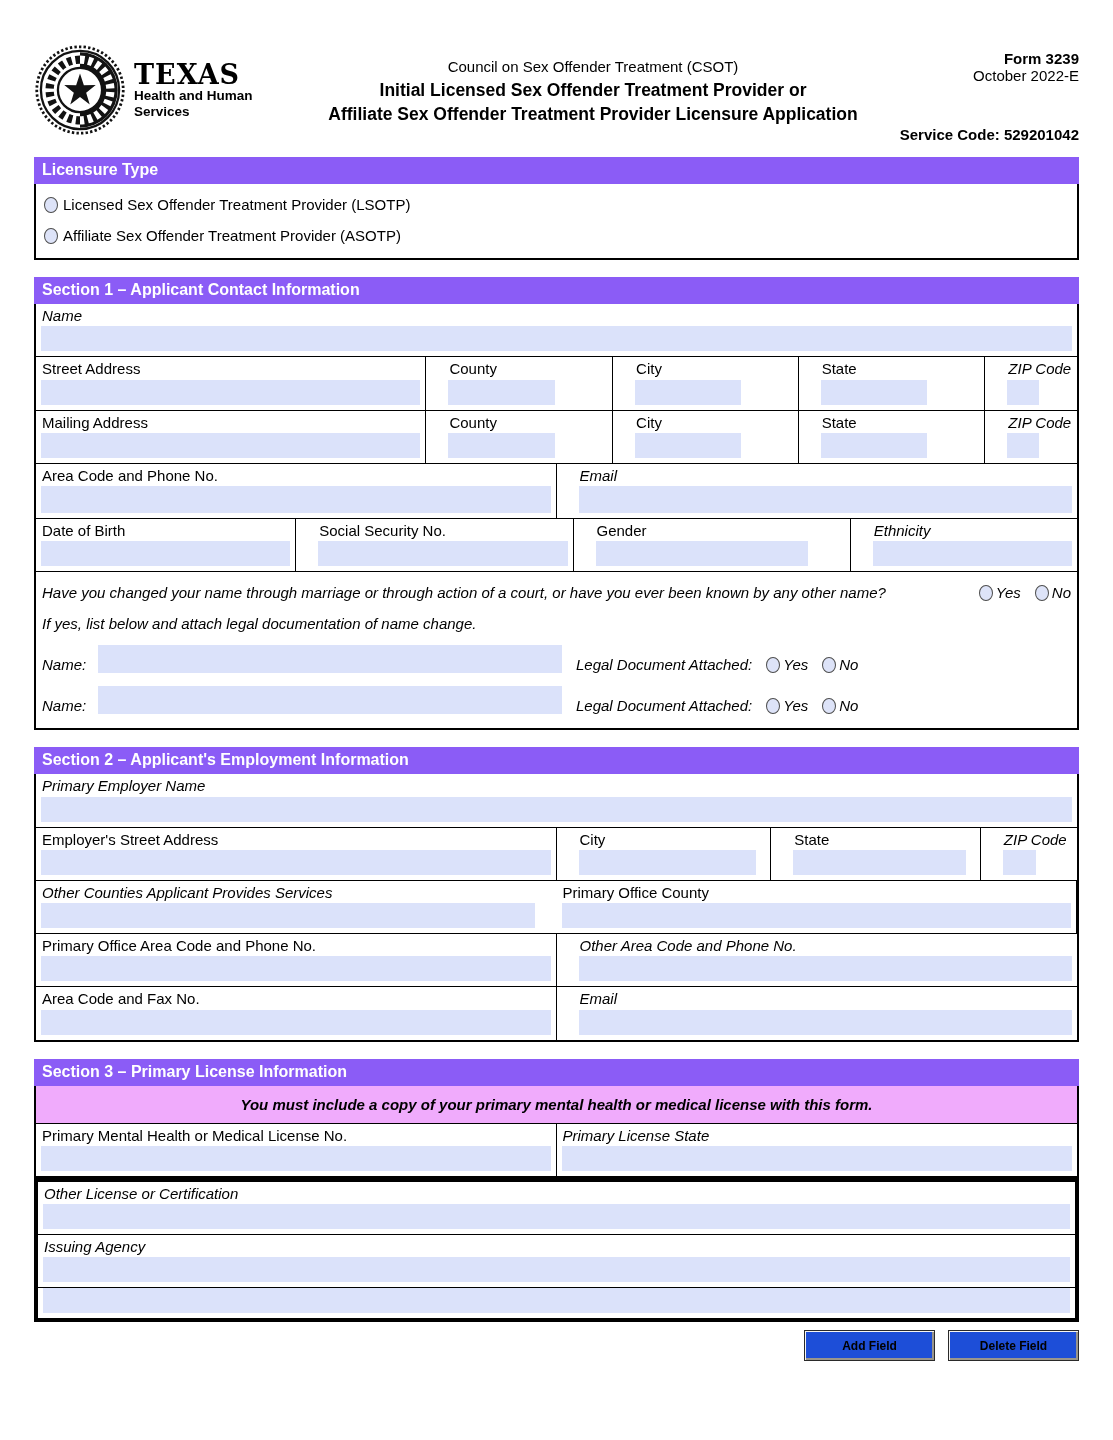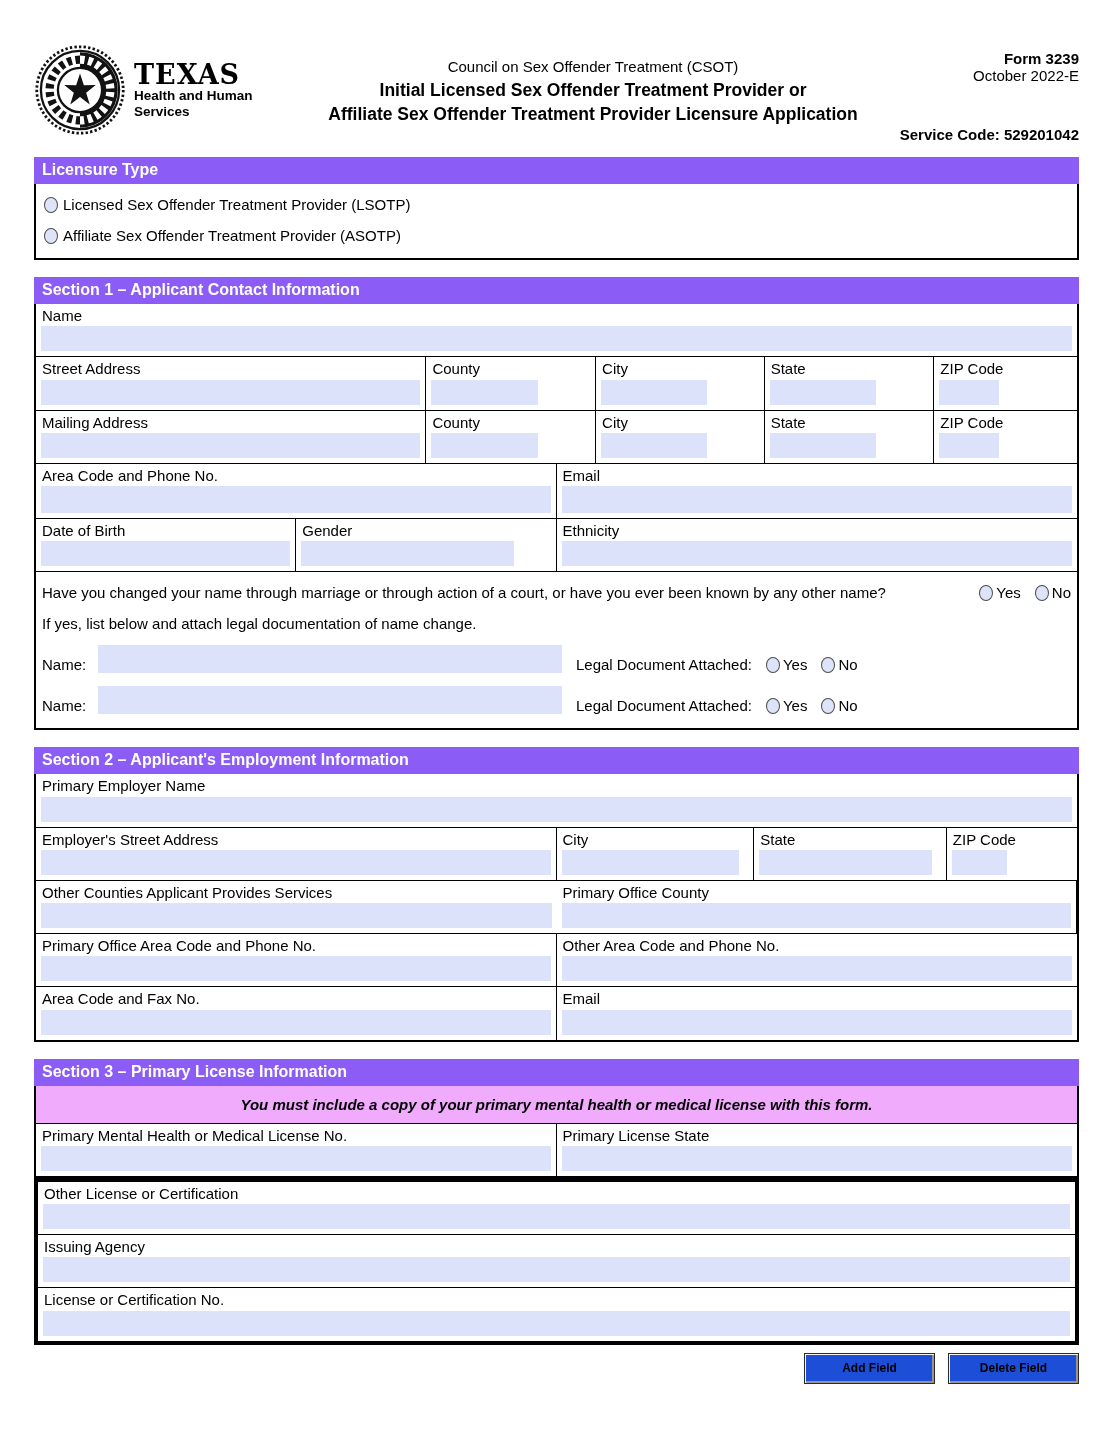--- a/index.html
+++ b/index.html
@@ -31,23 +31,23 @@
   .sec-body { border: 2px solid #000; border-top: none; }
 
   
   .lic-body { border: 2px solid #000; border-top: none; padding: 3px 0 9px; }
   .radio-row { display: flex; align-items: center; padding: 9px 8px 5px; font-size: 15px; }
   .radio { width: 14px; height: 16px; border-radius: 50%; background: #dde3f8; border: 1.5px solid #4d4d4d; flex: none; display: inline-block; }
   .radio-row .radio { margin-right: 5px; }
 
   
   .frow { display: flex; }
-  .frow + .frow { border-top: 1px solid #000; }
+  .frow + .frow { border-top: 1px solid #000; gap: 17px; }
   .fcell { flex: 0 0 auto; border-right: 1px solid #000; min-width: 0; }
-  .fcell.last { border-right: none; flex: 1 1 auto; }
+  .fcell.last { border-right: none; flex: 1 1 auto; font-style: italic; }
   .flabel { font-size: 15px; padding: 3px 6px 2px; line-height: 1.15; white-space: nowrap; overflow: hidden; }
   .finput { background: #dbe2fa; height: 25px; margin: 0 5px 5px 5px; }
   .finput.w90 { width: 90%; }
   .finput.w82 { width: 82%; }
   .finput.w63 { width: 63%; }
   .finput.w42 { width: 42%; }
   .tall .finput { height: 27px; }
 
   
   .qblock { padding: 4px 6px 14px; }
@@ -192,20 +192,24 @@
           <div class="finput"></div>
         </div>
       </div>
 
       <div class="frow">
         <div class="fcell" style="width:25%">
           <div class="flabel">Date of Birth</div>
           <div class="finput"></div>
         </div>
         <div class="fcell" style="width:25%">
+          <div class="flabel">Social Security No.</div>
+          <div class="finput"></div>
+        </div>
+        <div class="fcell" style="width:25%">
           <div class="flabel">Gender</div>
           <div class="finput w82"></div>
         </div>
         <div class="fcell last">
           <div class="flabel">Ethnicity</div>
           <div class="finput"></div>
         </div>
       </div>
 
       <div class="frow">
@@ -341,21 +345,20 @@
         </div>
       </div>
       <div class="frow">
         <div class="fcell last">
           <div class="flabel">Issuing Agency</div>
           <div class="finput"></div>
         </div>
       </div>
       <div class="frow">
         <div class="fcell last">
-          <div class="flabel">License or Certification No.</div>
           <div class="finput"></div>
         </div>
       </div>
     </div>
   </div>
 
   <div class="btnrow">
     <button class="pushbtn">Add Field</button>
     <button class="pushbtn">Delete Field</button>
   </div>

